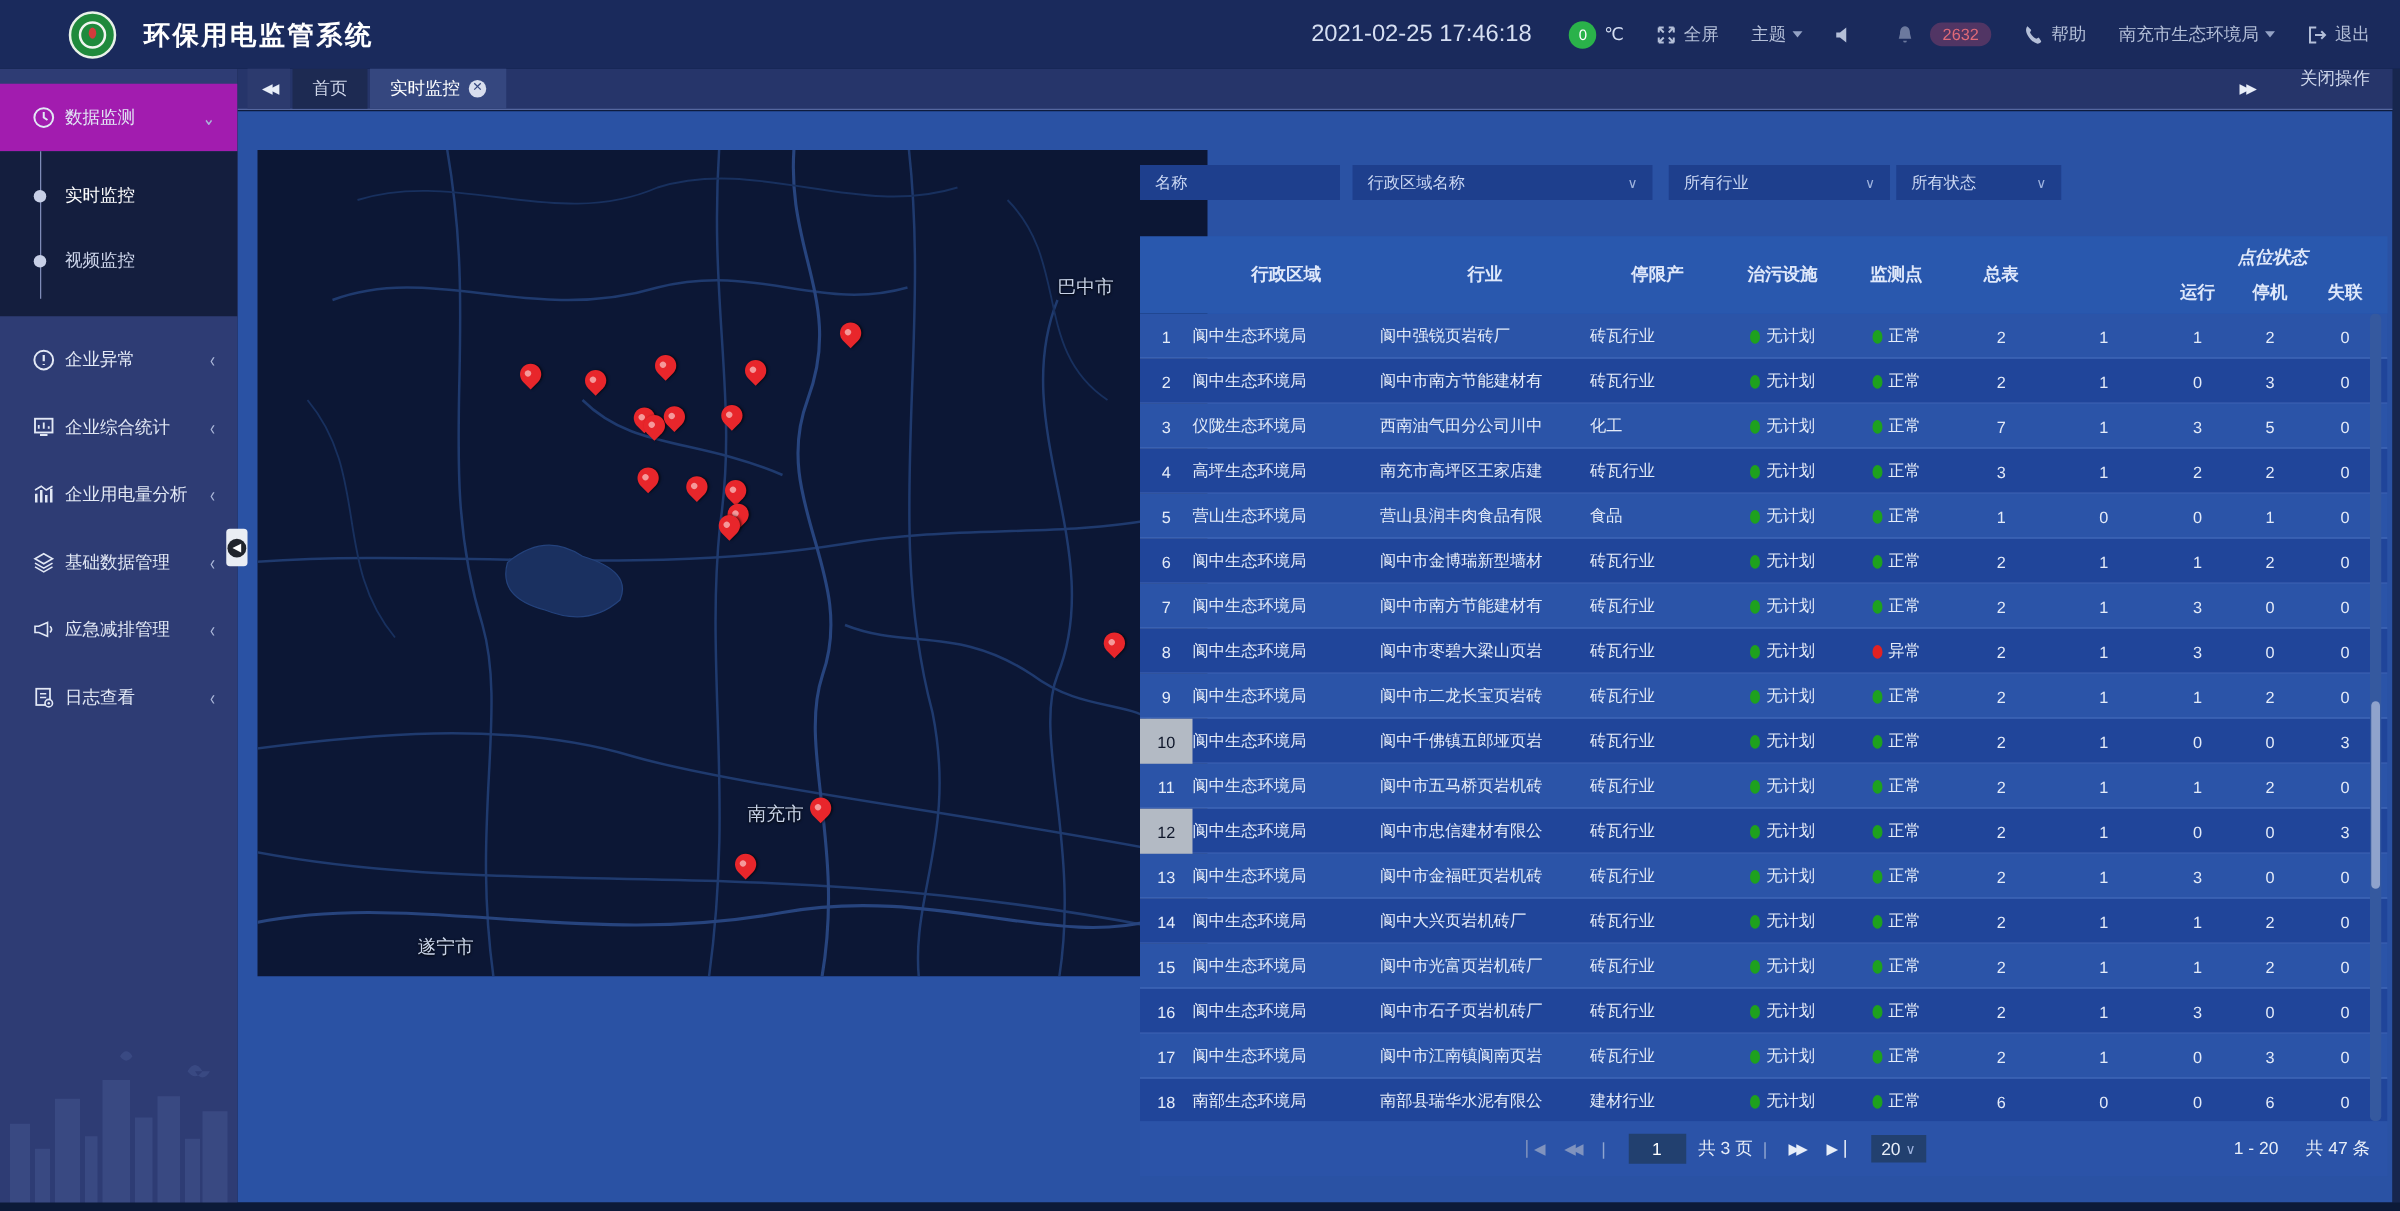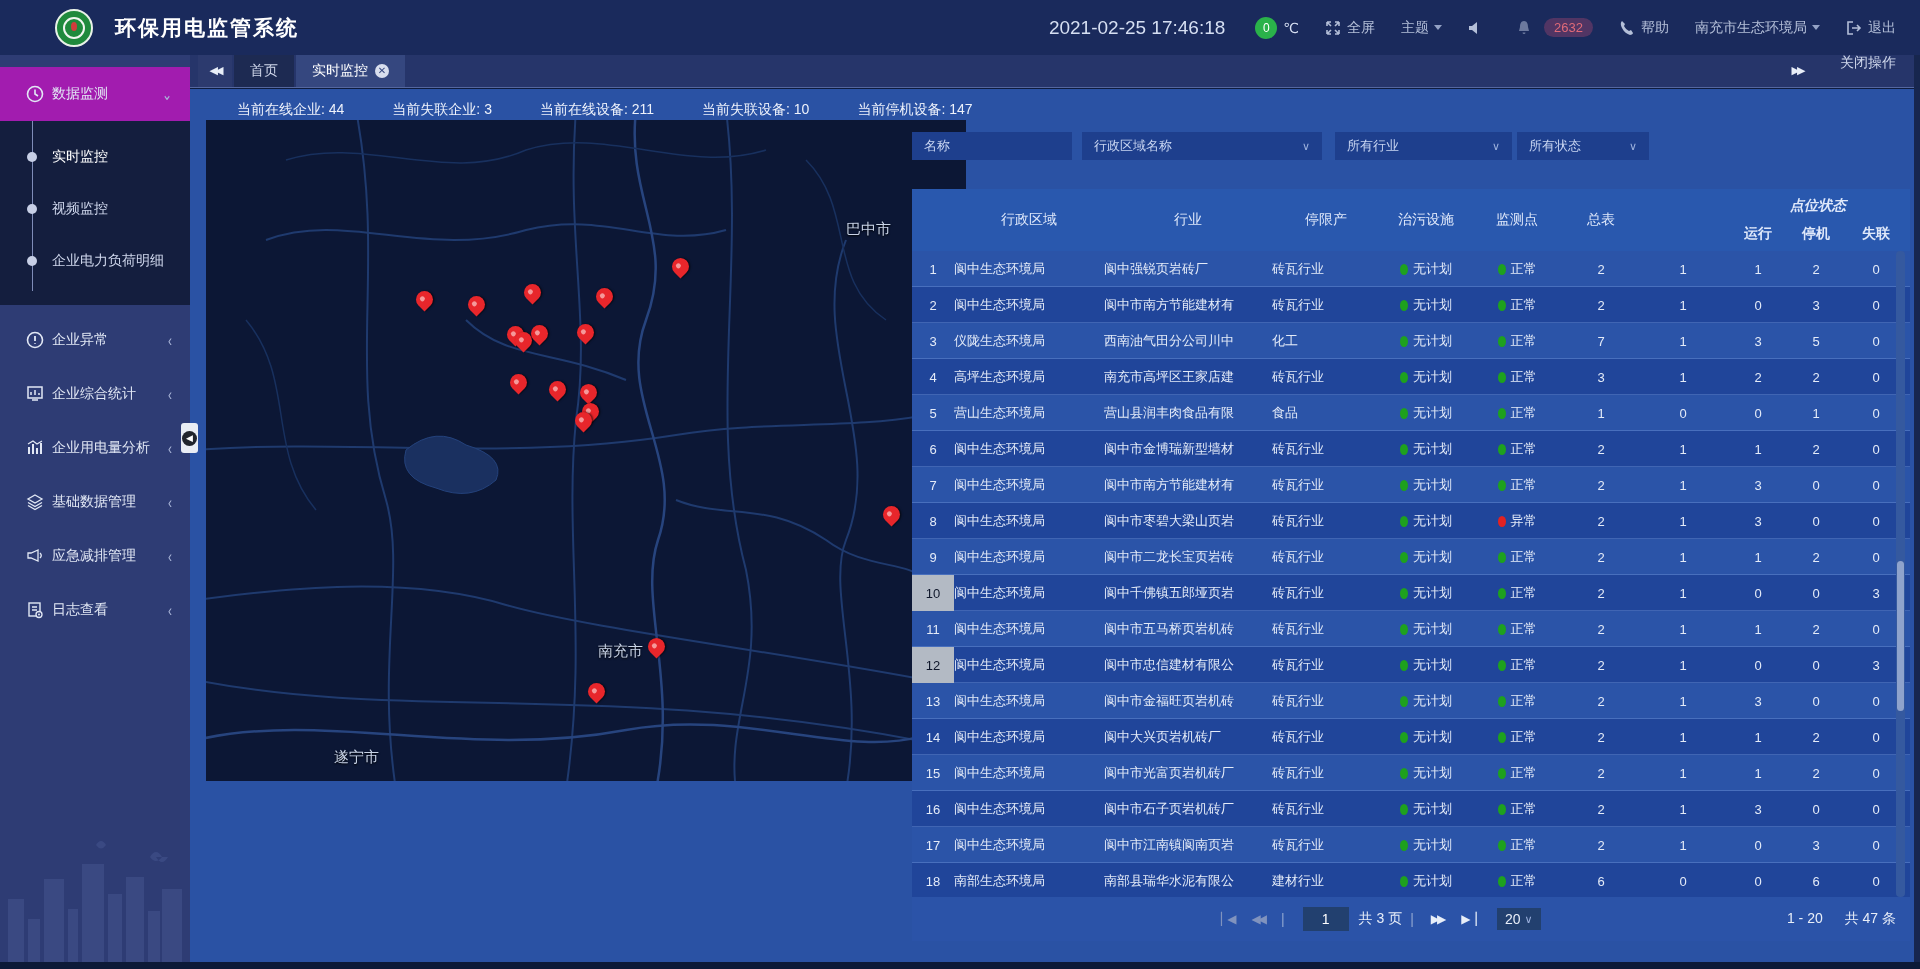--- a/index.html
+++ b/index.html
@@ -65,21 +65,21 @@
   #panel { position:absolute; left:722px; top:4px; width:998px; height:873px; }
   .filters { position:absolute; left:0; top:39px; height:28px; display:flex; }
   .f-input, .f-select { background:#1e3f8d; color:#c9d6f2; font-size:13px; height:28px; display:flex; align-items:center; padding:0 12px; cursor:pointer; }
   .f-input { width:160px; }
   .f-select { justify-content:space-between; }
   .sel-caret { color:#9db2de; font-size:11px; margin-left:10px; }
 
   .thead { position:absolute; left:0; top:96px; width:998px; height:62px; background:#2958ae; display:grid;
      grid-template-columns:42px 150px 168px 108px 92px 90px 78px 86px 64px 52px 68px; grid-template-rows:28px 34px;
      color:#dfe8fa; font-size:14px; }
-  .th { grid-row:1 / span 2; display:flex; align-items:center; justify-content:center; font-weight:normal; }
+  .th { grid-row:1 / span 2; display:flex; align-items:center; justify-content:center; font-weight:bold; }
   .th-group { grid-row:1; display:flex; align-items:flex-end; justify-content:center; font-style:italic; font-weight:bold; padding-bottom:2px; }
   .th-sub { grid-row:2; display:flex; align-items:center; justify-content:center; font-weight:bold; }
 
   #rows { position:absolute; left:0; top:158px; width:998px; height:646px; overflow:hidden; }
   .trow { width:998px; height:36px; display:grid; grid-template-columns:42px 150px 168px 108px 92px 90px 78px 86px 64px 52px 68px;
      align-items:center; color:#e4ebf8; font-size:13px; border-bottom:1px solid rgba(140,175,240,.30); cursor:pointer; }
   .trow.odd { background:#2b54a8; } .trow.even { background:#20459a; }
   .c-center { text-align:center; }
   .c-num { height:36px; display:flex; align-items:center; justify-content:center; }
   .c-num.hl { background:#b3bac4; color:#0f172a; }
@@ -169,24 +169,20 @@
   </div>
   <div class="submenu">
     <div class="tl"></div>
     <div class="sub-item active">
       <span class="dot"></span>
       <span class="slabel">实时监控</span>
     </div>
     <div class="sub-item">
       <span class="dot"></span>
       <span class="slabel">视频监控</span>
-    </div>
-    <div class="sub-item">
-      <span class="dot"></span>
-      <span class="slabel">企业电力负荷明细</span>
     </div>
   </div>
   <div class="menu-group" style="margin-top:8px">
     <svg class="gicon" viewBox="0 0 18 18">
         <circle cx="9" cy="9" r="7.5" stroke="#e2e8f5" stroke-width="1.6" fill="none"></circle>
         <path d="M9 5 L9 10 M9 12.2 L9 13" stroke="#e2e8f5" stroke-width="1.8"></path>
       </svg>
     <span class="glabel">企业异常</span>
     <span class="gcaret">‹</span>
   </div>
@@ -263,27 +259,20 @@
     <span class="tab-close">✕</span>
   </div>
   <div class="tabbar-right">
     <span class="tab-nav-btn" style="background:transparent">▶▶</span>
     <span class="close-ops">关闭操作</span>
   </div>
 </div>
 
 <div id="content">
 
-  <div id="statsbar">
-      <span class="stat-item">当前在线企业: 44</span>
-      <span class="stat-item">当前失联企业: 3</span>
-      <span class="stat-item">当前在线设备: 211</span>
-      <span class="stat-item">当前失联设备: 10</span>
-      <span class="stat-item">当前停机设备: 147</span>
-    </div>
 
   <div id="map">
     <svg width="715" height="661" viewBox="0 0 715 661">
       <g fill="none" stroke="#1f3a6e" stroke-width="2">
         <path d="M370,-10 C360,120 385,200 370,300 C358,420 382,520 360,670"></path>
         <path d="M-10,330 C150,318 300,342 470,315 C560,300 640,310 720,295"></path>
         <path d="M-10,480 C80,468 200,455 300,485 C380,508 560,530 720,560"></path>
         <path d="M-10,560 C200,602 400,560 720,622"></path>
         <path d="M150,-10 C180,150 140,250 180,380 C200,450 170,540 190,670"></path>
         <path d="M520,-10 C540,150 500,300 540,450 C560,550 520,600 530,670"></path>

